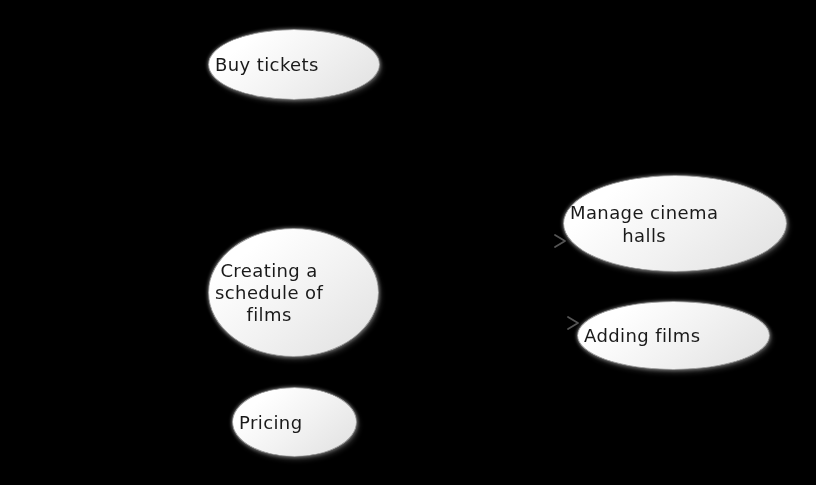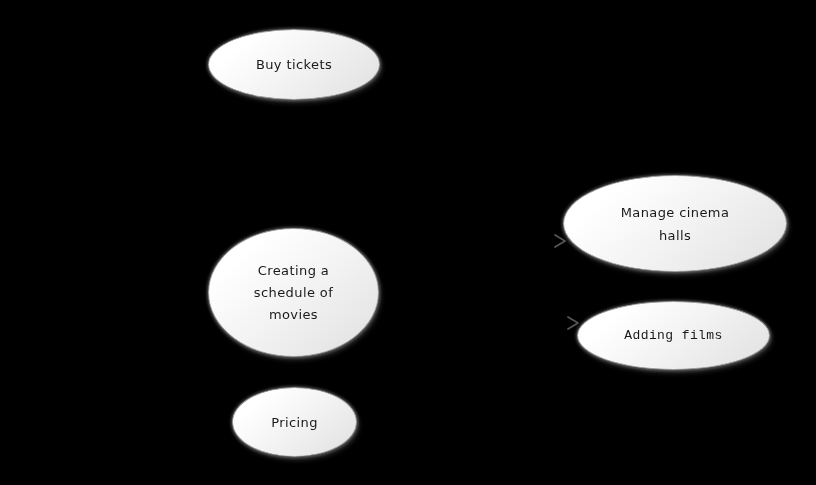--- a/index.html
+++ b/index.html
@@ -16,59 +16,58 @@
     font-family: "DejaVu Sans", sans-serif;
   }
   .usecase {
     position: absolute;
     border-radius: 50%;
     background: linear-gradient(140deg, #ffffff 20%, #f2f2f2 55%, #e2e2e2 95%);
     border: 1px solid #9e9e9e;
     box-shadow: 0 0 3px 1px rgba(150,150,150,0.55), 2px 3px 5px 0 rgba(110,110,110,0.40);
     display: flex;
     align-items: center;
-    justify-content: center;
     text-align: center;
     color: #1a1a1a;
-    font-size: 13px;
+    font-size: 18px;
     line-height: 21px;
     letter-spacing: 0.4px;
     white-space: pre-line;
   }
   .uc-label {
     display: block;
     padding: 0 6px;
   }
   #uc-buy      { left: 208px; top:  29px; width: 170px; height:  69px; }
   #uc-refund   { left: 191px; top: 125px; width: 207px; height:  72px; }
   #uc-schedule { left: 208px; top: 228px; width: 169px; height: 127px; line-height: 22px; }
   #uc-pricing  { left: 232px; top: 387px; width: 123px; height:  68px; }
   #uc-manage   { left: 563px; top: 175px; width: 222px; height:  95px; line-height: 23px; }
-  #uc-adding   { left: 577px; top: 301px; width: 191px; height:  67px; font-family: Liberation Mono, monospace; }
+  #uc-adding   { left: 577px; top: 301px; width: 191px; height:  67px; }
   .arrow {
     position: absolute;
     display: block;
   }
   #arrow-manage { left: 553px; top: 233px; }
   #arrow-adding { left: 566px; top: 315px; }
 </style>
 </head>
 <body>
 
 <div class="canvas">
 
   <div class="usecase" id="uc-buy">
     <span class="uc-label">Buy tickets</span>
   </div>
 
 
   <div class="usecase" id="uc-schedule">
     <span class="uc-label">Creating a
 schedule of
-movies</span>
+films</span>
   </div>
 
   <div class="usecase" id="uc-pricing">
     <span class="uc-label">Pricing</span>
   </div>
 
   <div class="usecase" id="uc-manage">
     <span class="uc-label">Manage cinema
 halls</span>
   </div>

